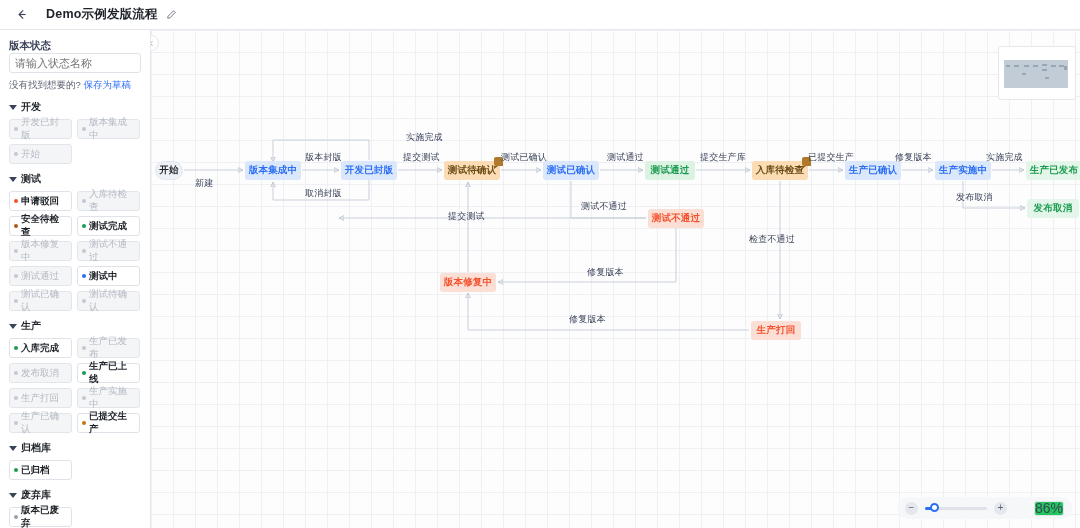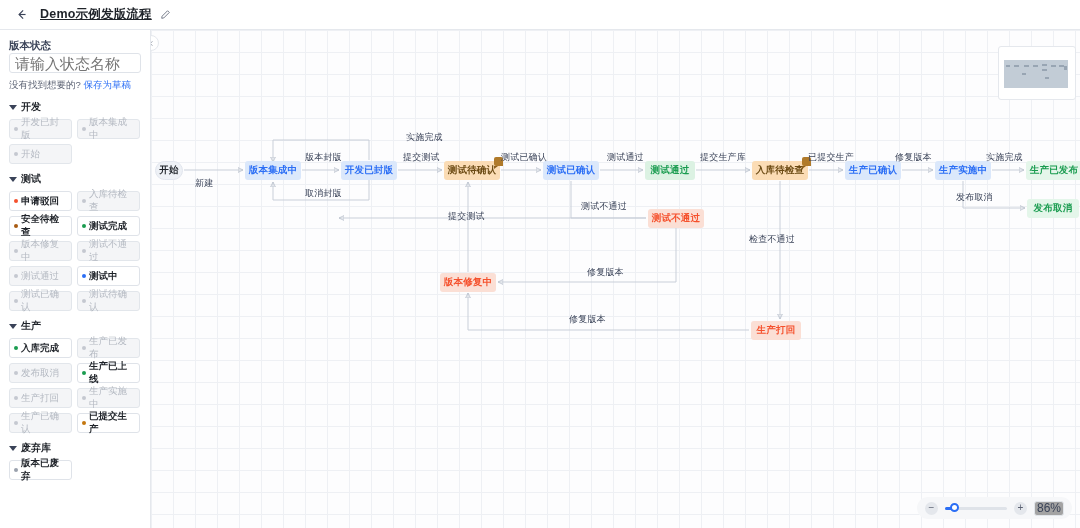--- a/index.html
+++ b/index.html
@@ -16,21 +16,21 @@
     border-bottom: 1px solid #e5e8ed;
     background: #fff; padding: 0 8px;
     position: relative;
   }
   .back-arrow {
     width: 18px; height: 18px; display: flex; align-items: center; justify-content: center;
     color: #3a4358; font-size: 13px; cursor: pointer; margin-left: 4px;
   }
   .doc-title {
     font-size: 12.5px; font-weight: bold; color: #1f2329;
-    margin-left: 10px; letter-spacing: .2px; text-decoration: underline;
+    margin-left: 16px; letter-spacing: .2px;
   }
   .edit-pencil {
     margin-left: 7px; width: 13px; height: 13px; color: #5a6172; cursor: pointer;
     display: flex; align-items: center; justify-content: center;
   }
   .topbar-right { margin-left: auto; display: flex; align-items: center; gap: 7px; padding-right: 4px; }
   .btn {
     height: 20px; padding: 0 9px; font-size: 10.5px; border-radius: 3px;
     display: flex; align-items: center; justify-content: center;
     border: 1px solid #d6dae1; background: #fff; color: #3a4358; cursor: pointer;
@@ -46,22 +46,22 @@
     width: 151px; height: 498px; background: #fff;
     border-right: 1px solid #e5e8ed; padding: 9px 9px 0 9px;
     position: relative; overflow: hidden;
   }
   .sb-title { font-size: 10.5px; color: #3a4358; font-weight: bold; margin-bottom: 0; }
   .sb-search {
     height: 20px; border: 1px solid #dfe3e9; border-radius: 3px;
     display: flex; align-items: center; padding: 0 5px; background: #fff;
   }
   .sb-search input {
-    border: none; outline: none; flex: 1; font-size: 15px; color: #9aa1ad;
-    font-family: Liberation Sans, sans-serif; background: transparent;
+    border: none; outline: none; flex: 1; font-size: 11px; color: #9aa1ad;
+    font-family: Liberation Serif, serif; background: transparent;
   }
   .sb-search .sicon { width: 10px; height: 10px; color: #5a6172; flex: none; }
   .sb-hint { font-size: 9.5px; color: #5a6172; margin-top: 6px; }
   .sb-hint a { color: #2b6ef5; text-decoration: none; cursor: pointer; }
   .sb-group { margin-top: 8px; }
   .sb-group-head {
     display: flex; align-items: center; gap: 4px; font-size: 10px;
     color: #1f2329; font-weight: bold; margin-bottom: 5px; cursor: pointer;
   }
   .caret { width: 0; height: 0; border-left: 4px solid transparent; border-right: 4px solid transparent; border-top: 5px solid #3a4358; }
@@ -138,22 +138,22 @@
     display: flex; align-items: center; justify-content: center; font-size: 10px;
     cursor: pointer; line-height: 1; flex: none;
   }
   .slider { position: relative; width: 62px; height: 3px; background: #dfe3e9; border-radius: 2px; cursor: pointer; }
   .slider .fill { position: absolute; left: 0; top: 0; height: 3px; width: 9px; background: #2b6ef5; border-radius: 2px; }
   .slider .knob {
     position: absolute; left: 5px; top: -3.5px; width: 9px; height: 9px; border-radius: 50%;
     background: #fff; border: 2px solid #2b6ef5;
   }
   .zpct {
-    min-width: 30px; height: 15px; background: #a3a3a3; border: 1px solid #e2e6eb; border-radius: 3px;
-    font-size: 12px; color: #3a4358; display: flex; align-items: center; justify-content: center; cursor: pointer;
+    min-width: 30px; height: 15px; background: #22c55e; border: 1px solid #e2e6eb; border-radius: 3px;
+    font-size: 14px; color: #3a4358; display: flex; align-items: center; justify-content: center; cursor: pointer; margin-left: 20px;
   }
 </style>
 </head>
 <body>
 
 <div class="topbar">
   <div class="back-arrow">
     <svg width="13" height="13" viewBox="0 0 16 16" fill="none" stroke="currentColor" stroke-width="1.4">
       <path d="M10 3 L5 8 L10 13"></path>
         <path d="M5 8 H13"></path>
@@ -289,20 +289,32 @@
             </div>
             <div class="chip active">
               <span class="dot" style="background: rgb(196, 119, 15);"></span>
               <span>已提交生产</span>
             </div>
           </div>
         </div>
         <div class="sb-group">
           <div class="sb-group-head">
             <span class="caret"></span>
+            <span>归档库</span>
+          </div>
+          <div class="chips">
+            <div class="chip active">
+              <span class="dot" style="background: rgb(26, 156, 80);"></span>
+              <span>已归档</span>
+            </div>
+          </div>
+        </div>
+        <div class="sb-group">
+          <div class="sb-group-head">
+            <span class="caret"></span>
             <span>废弃库</span>
           </div>
           <div class="chips">
             <div class="chip active">
               <span class="dot" style="background: rgb(154, 161, 173);"></span>
               <span>版本已废弃</span>
             </div>
           </div>
         </div>
       </div>

